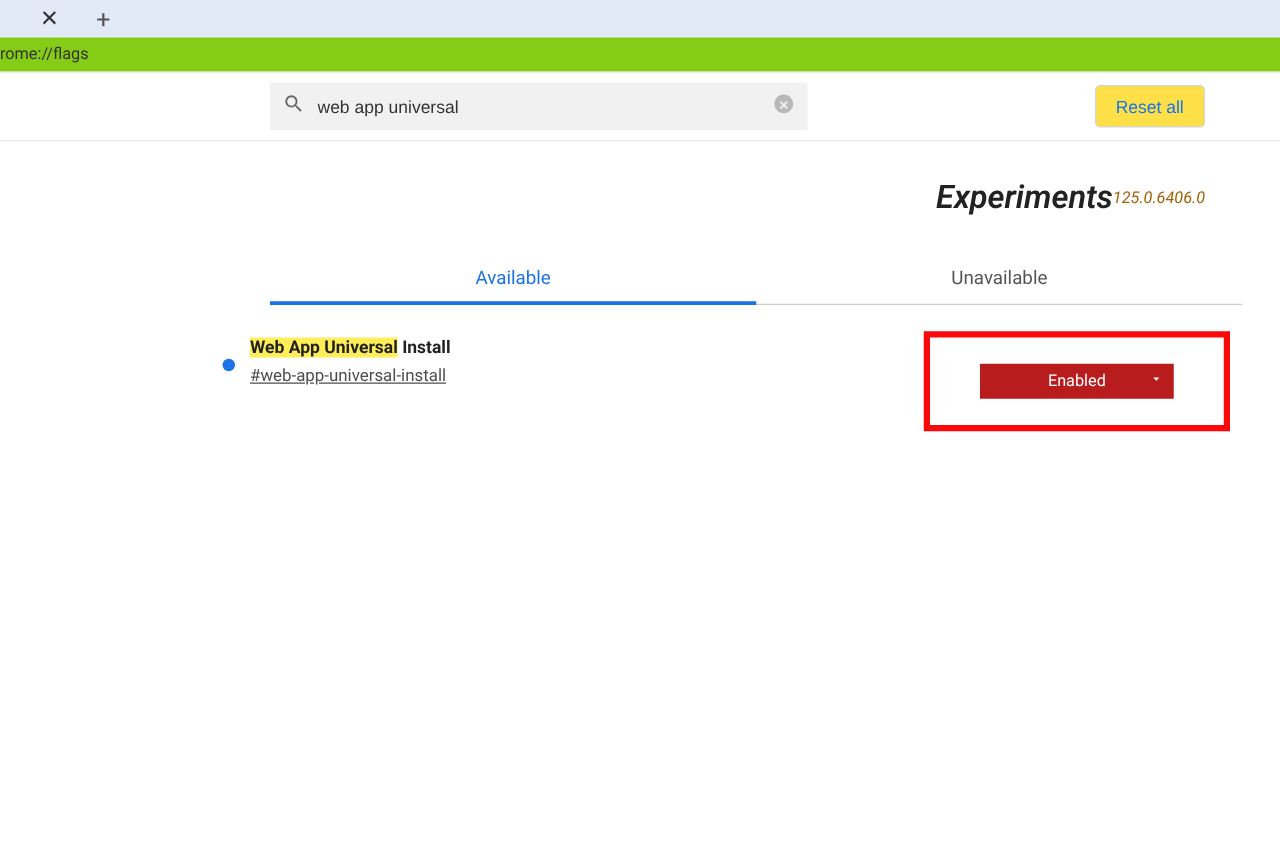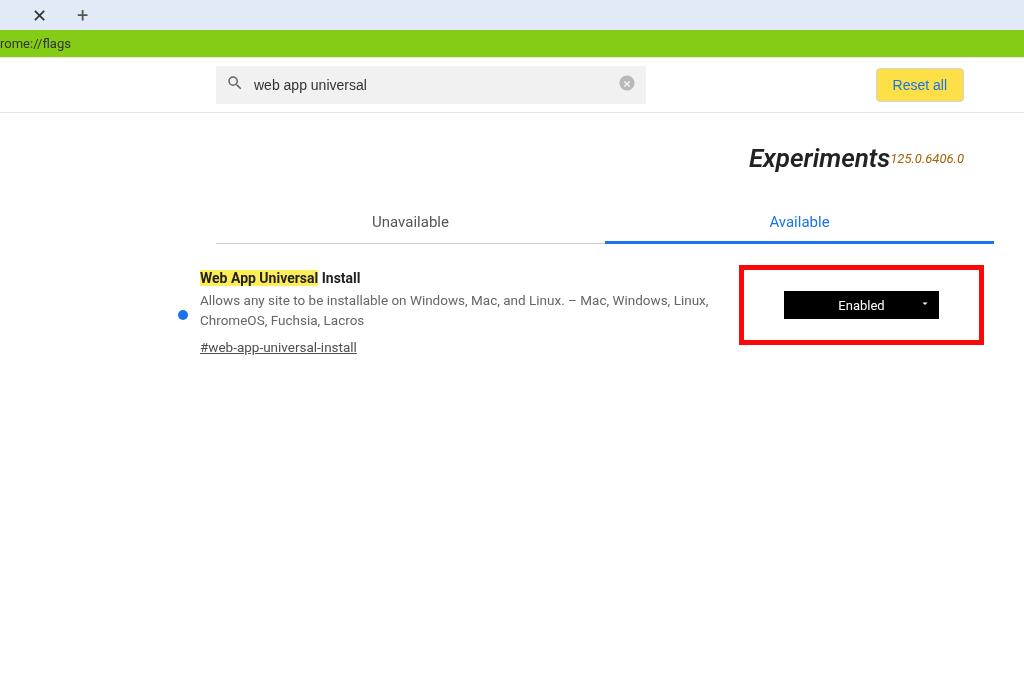--- a/index.html
+++ b/index.html
@@ -178,21 +178,21 @@
       width: 245px;
       height: 80px;
       border: 5px solid #f90909;
       display: flex;
       align-items: center;
       justify-content: center;
     }
     .dropdown {
       width: 155px;
       height: 28px;
-      background: #000000;
+      background: #b91c1c;
       color: #fff;
       display: flex;
       align-items: center;
       justify-content: center;
       position: relative;
       font-size: 13px;
       cursor: pointer;
     }
     .dropdown .chev {
       position: absolute;
@@ -232,31 +232,30 @@
   <button class="reset-btn">Reset all</button>
 </div>
 
 <div class="content">
   <div class="heading-row">
     <h1 class="heading">Experiments</h1>
     <span class="version">125.0.6406.0</span>
   </div>
 
   <div class="tabs">
+    <div class="tab active">Available</div>
     <div class="tab inactive">Unavailable</div>
-    <div class="tab active">Available</div>
   </div>
 
   <div class="flag-row">
     <div class="bullet"></div>
     <div class="flag-text">
       <div class="flag-title">
         <span class="highlight">Web App Universal</span><span> Install</span>
       </div>
-      <div class="flag-desc">Allows any site to be installable on Windows, Mac, and Linux. – Mac, Windows, Linux, ChromeOS, Fuchsia, Lacros</div>
       <a href="#" class="flag-link">#web-app-universal-install</a>
     </div>
     <div class="dropdown-wrap">
       <div class="dropdown">
         <span>Enabled</span>
         <span class="chev">
           <svg viewBox="0 0 24 24">
               <path d="M7 10l5 5 5-5z"></path>
             </svg>
         </span>

